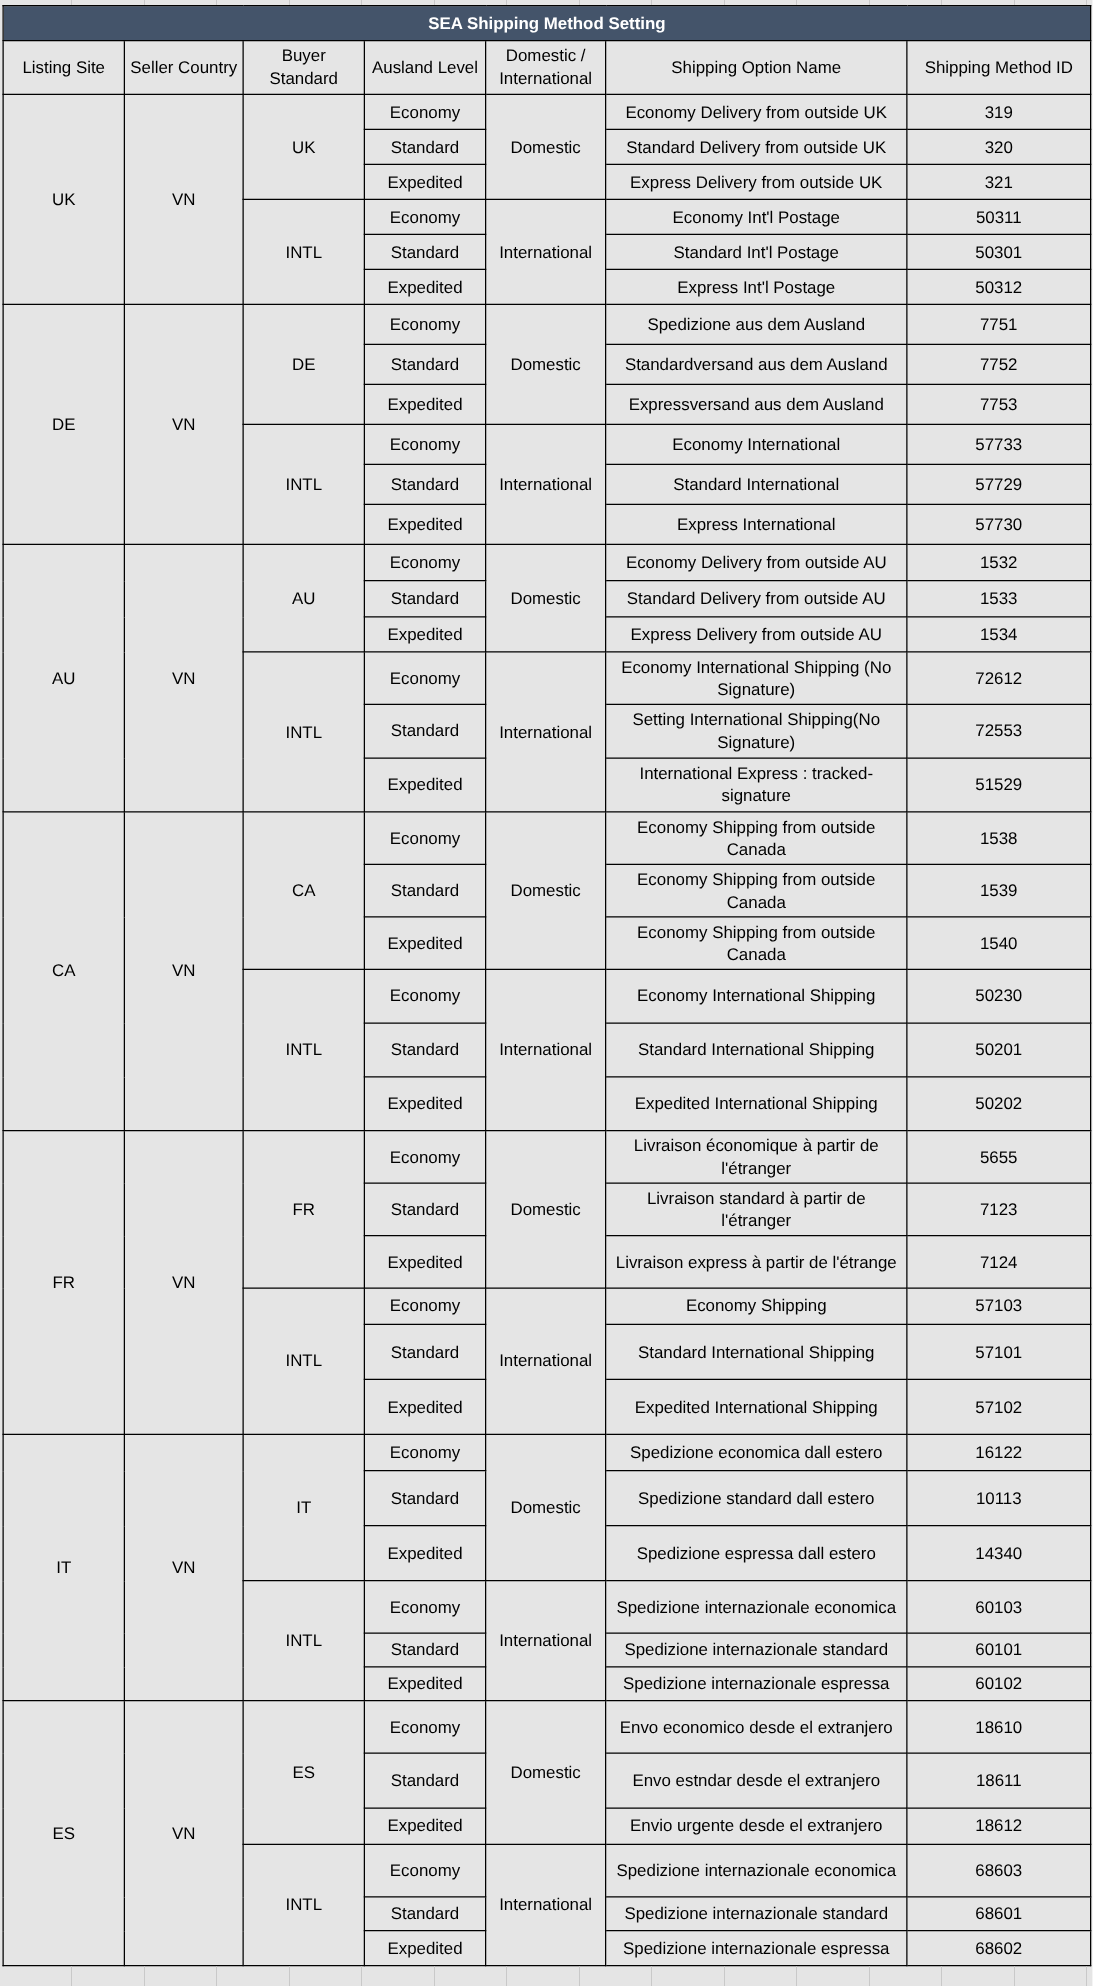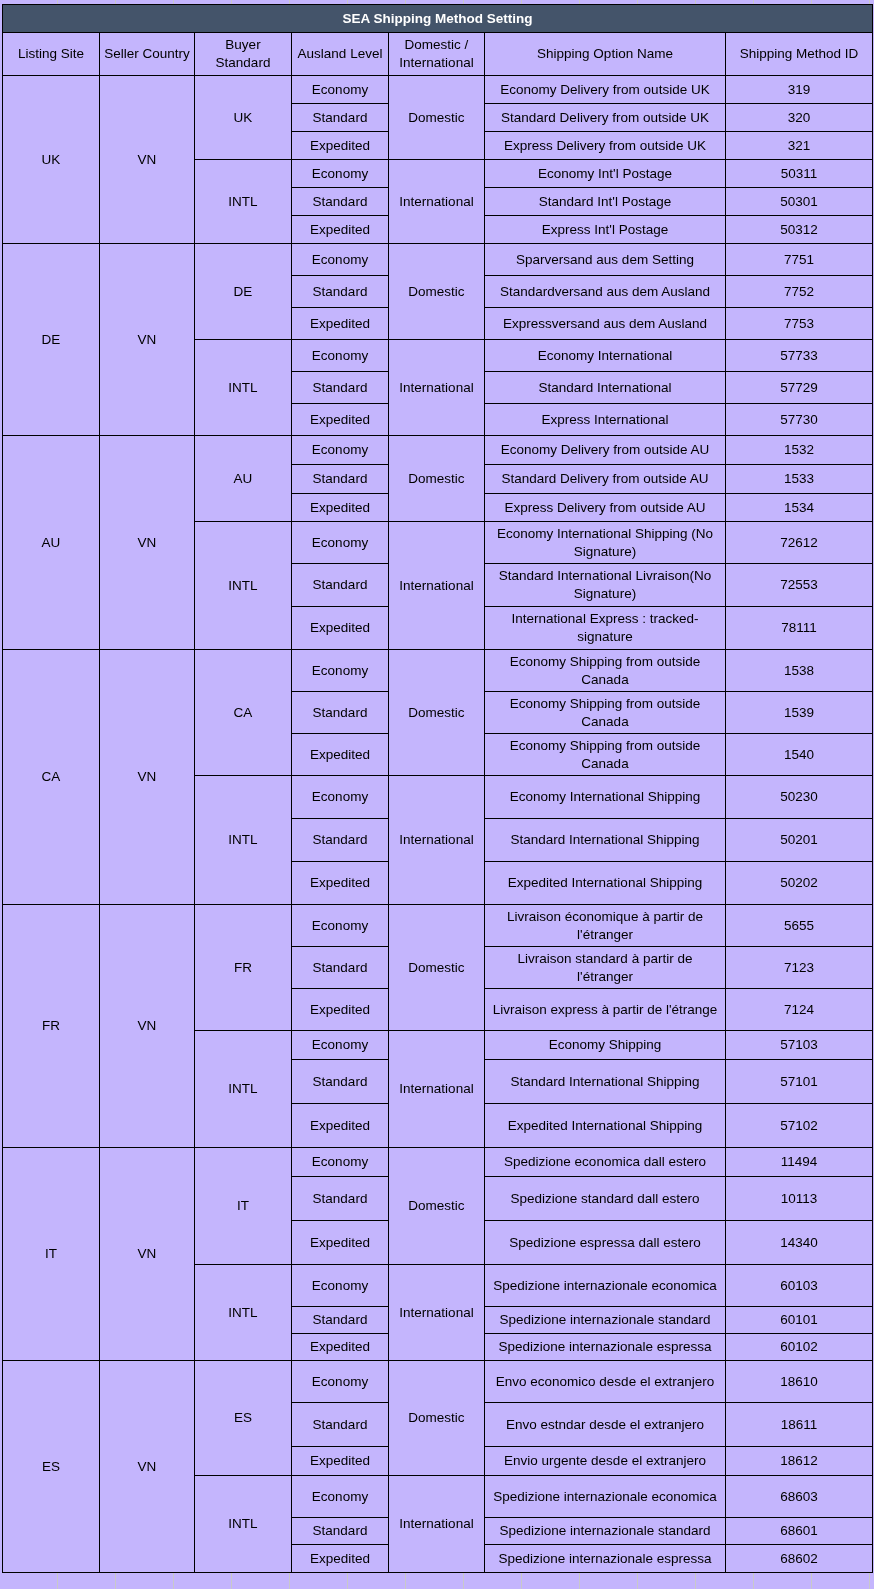--- a/index.html
+++ b/index.html
@@ -1,17 +1,17 @@
 <!DOCTYPE html>
 <html><head>
 <meta charset="utf-8">
 <style>
   html,body{margin:0;padding:0;background:#ffffff;}
   body{font-family:"Liberation Sans",sans-serif;color:#000;}
-  .sheet{width:874px;height:1589px;background:#c4b5fd;overflow:hidden;position:relative;}
+  .sheet{width:874px;height:1589px;background:#e5e5e5;overflow:hidden;position:relative;}
   .grid-strip{width:874px;background:
       repeating-linear-gradient(90deg, transparent 0px, transparent 57px, #c9c9c9 57px, #c9c9c9 58px);}
   .grid-strip.top{height:4px;}
   .grid-strip.bottom{height:16px;border-top:0;}
   table.smt{border-collapse:collapse;table-layout:fixed;margin-left:2px;width:870px;}
   table.smt th, table.smt td{
     border:1px solid #000;
     text-align:center;
     vertical-align:middle;
     padding:1px 3px;
@@ -97,21 +97,21 @@
           <td>Expedited</td>
           <td class="optname">Express Int'l Postage</td>
           <td>50312</td>
         </tr>
         <tr style="height: 32px;">
           <td rowspan="6">DE</td>
           <td rowspan="6">VN</td>
           <td rowspan="3">DE</td>
           <td>Economy</td>
           <td rowspan="3">Domestic</td>
-          <td class="optname">Sparversand aus dem Setting</td>
+          <td class="optname">Spedizione aus dem Ausland</td>
           <td>7751</td>
         </tr>
         <tr style="height: 32px;">
           <td>Standard</td>
           <td class="optname">Standardversand aus dem Ausland</td>
           <td>7752</td>
         </tr>
         <tr style="height: 32px;">
           <td>Expedited</td>
           <td class="optname">Expressversand aus dem Ausland</td>
@@ -155,27 +155,27 @@
         </tr>
         <tr style="height: 42px;">
           <td rowspan="3">INTL</td>
           <td>Economy</td>
           <td rowspan="3">International</td>
           <td class="optname">Economy International Shipping (No Signature)</td>
           <td>72612</td>
         </tr>
         <tr style="height: 43px;">
           <td>Standard</td>
-          <td class="optname">Standard International Livraison(No Signature)</td>
+          <td class="optname">Setting International Shipping(No Signature)</td>
           <td>72553</td>
         </tr>
         <tr style="height: 43px;">
           <td>Expedited</td>
           <td class="optname">International Express : tracked-signature</td>
-          <td>78111</td>
+          <td>51529</td>
         </tr>
         <tr style="height: 42px;">
           <td rowspan="6">CA</td>
           <td rowspan="6">VN</td>
           <td rowspan="3">CA</td>
           <td>Economy</td>
           <td rowspan="3">Domestic</td>
           <td class="optname">Economy Shipping from outside Canada</td>
           <td>1538</td>
         </tr>
@@ -242,21 +242,21 @@
           <td class="optname">Expedited International Shipping</td>
           <td>57102</td>
         </tr>
         <tr style="height: 29px;">
           <td rowspan="6">IT</td>
           <td rowspan="6">VN</td>
           <td rowspan="3">IT</td>
           <td>Economy</td>
           <td rowspan="3">Domestic</td>
           <td class="optname">Spedizione economica dall estero</td>
-          <td>11494</td>
+          <td>16122</td>
         </tr>
         <tr style="height: 44px;">
           <td>Standard</td>
           <td class="optname">Spedizione standard dall estero</td>
           <td>10113</td>
         </tr>
         <tr style="height: 44px;">
           <td>Expedited</td>
           <td class="optname">Spedizione espressa dall estero</td>
           <td>14340</td>

